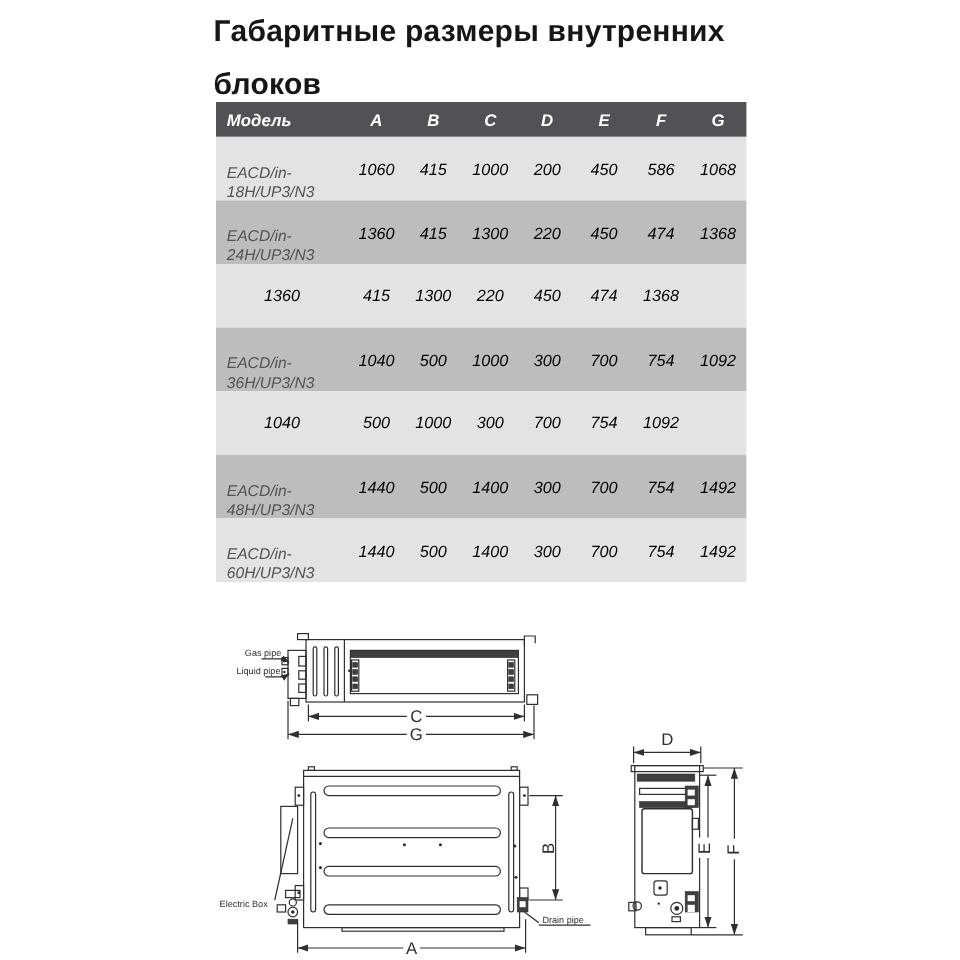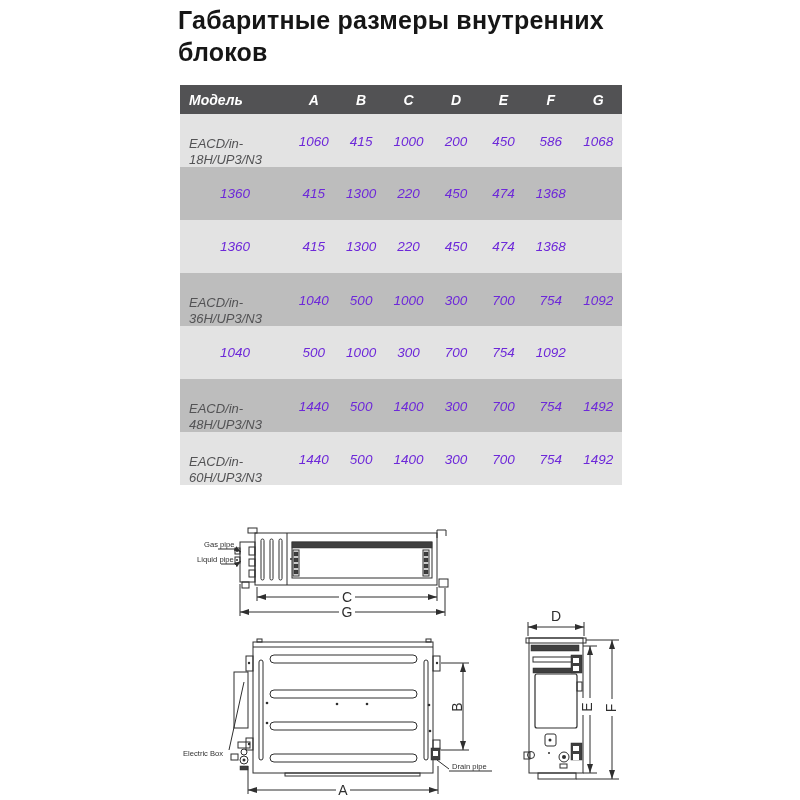--- a/index.html
+++ b/index.html
@@ -1,30 +1,30 @@
 <!DOCTYPE html>
 <html><head>
 <meta charset="utf-8">
 <style>
   html,body{margin:0;padding:0;background:#fff;}
   body{font-family:"Liberation Sans","DejaVu Sans",sans-serif;}
   .page{position:relative;width:800px;height:800px;background:#ffffff;overflow:hidden;}
 
   .title{position:absolute;left:178px;top:4px;width:478px;
-         font-size:25px;line-height:32px;font-weight:700;color:#161616;letter-spacing:.2px;}
+         font-size:25px;line-height:44px;font-weight:700;color:#161616;letter-spacing:.2px;}
 
   .table{position:absolute;left:180px;top:85px;width:442px;}
   .tr{display:grid;grid-template-columns:110px repeat(7,1fr);align-items:center;font-style:italic;}
   .tr.head{height:29px;background:#525254;}
   .tr:not(.head){height:53px;}
   .tr:not(.head):nth-child(even){background:#e3e3e3;}
   .tr:not(.head):nth-child(odd){background:#bdbdbd;}
   .th{color:#ffffff;font-weight:700;font-size:14px;text-align:center;}
   .th.model{text-align:left;padding-left:9px;}
-  .td{font-size:13.5px;color:#6d28d9;text-align:center;}
+  .td{font-size:13.5px;color:#000000;text-align:center;}
   .td.model{text-align:left;padding-left:9px;padding-right:4px;font-size:13px;
             color:#535355;line-height:16px;overflow-wrap:break-word;margin-top:22px;}
 
   .draw{position:absolute;left:0;top:510px;}
   .ln{stroke:#2f2f2f;stroke-width:1;fill:none;}
   .ln2{stroke:#2f2f2f;stroke-width:1.2;fill:none;}
   .fd{fill:#3f3f3f;stroke:#2f2f2f;stroke-width:.5;}
   .fw{fill:#ffffff;stroke:none;}
   .dt{fill:#2f2f2f;stroke:none;}
   .draw text{fill:#2f2f2f;}
@@ -55,20 +55,21 @@
       <div class="td">1060</div>
       <div class="td">415</div>
       <div class="td">1000</div>
       <div class="td">200</div>
       <div class="td">450</div>
       <div class="td">586</div>
       <div class="td">1068</div>
     </div>
 
     <div class="tr">
+      <div class="td model">EACD/in-24H/UP3/N3</div>
       <div class="td">1360</div>
       <div class="td">415</div>
       <div class="td">1300</div>
       <div class="td">220</div>
       <div class="td">450</div>
       <div class="td">474</div>
       <div class="td">1368</div>
     </div>
 
     <div class="tr">

